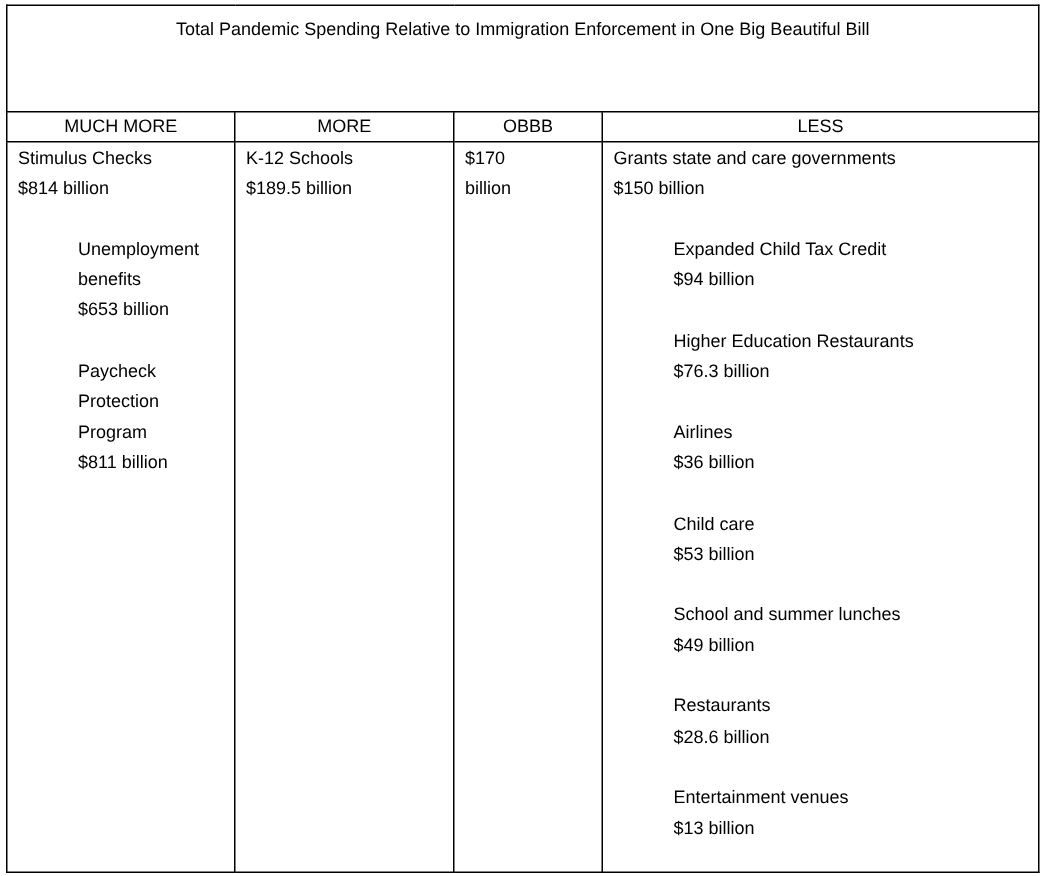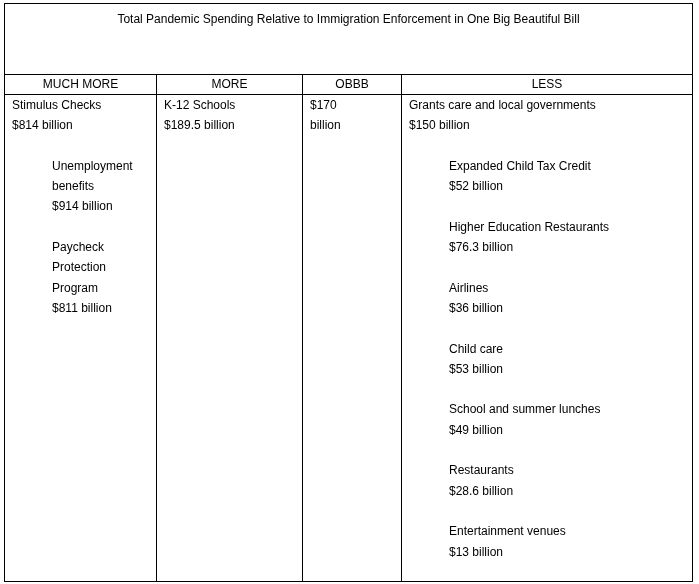--- a/index.html
+++ b/index.html
@@ -39,46 +39,46 @@
     <th class="hdr">LESS</th>
   </tr>
   <tr>
     <td class="body-cell">
       <p class="item">
         <span>Stimulus Checks</span>
         <span>$814 billion</span>
       </p>
       <p class="item">
         <span>Unemployment benefits</span>
-        <span>$914 billion</span>
+        <span>$653 billion</span>
       </p>
       <p class="item">
         <span>Paycheck Protection Program</span>
         <span>$811 billion</span>
       </p>
     </td>
     <td class="body-cell">
       <p class="item">
         <span>K-12 Schools</span>
         <span>$189.5 billion</span>
       </p>
     </td>
     <td class="body-cell">
       <p class="item">
         <span style="width:60px">$170 billion</span>
       </p>
     </td>
     <td class="body-cell">
       <p class="item">
-        <span style="width:200px">Grants care and local governments</span>
+        <span style="width:200px">Grants state and care governments</span>
         <span>$150 billion</span>
       </p>
       <p class="item">
         <span>Expanded Child Tax Credit</span>
-        <span>$52 billion</span>
+        <span>$94 billion</span>
       </p>
       <p class="item">
         <span>Higher Education Restaurants</span>
         <span>$76.3 billion</span>
       </p>
       <p class="item">
         <span>Airlines</span>
         <span>$36 billion</span>
       </p>
       <p class="item">

